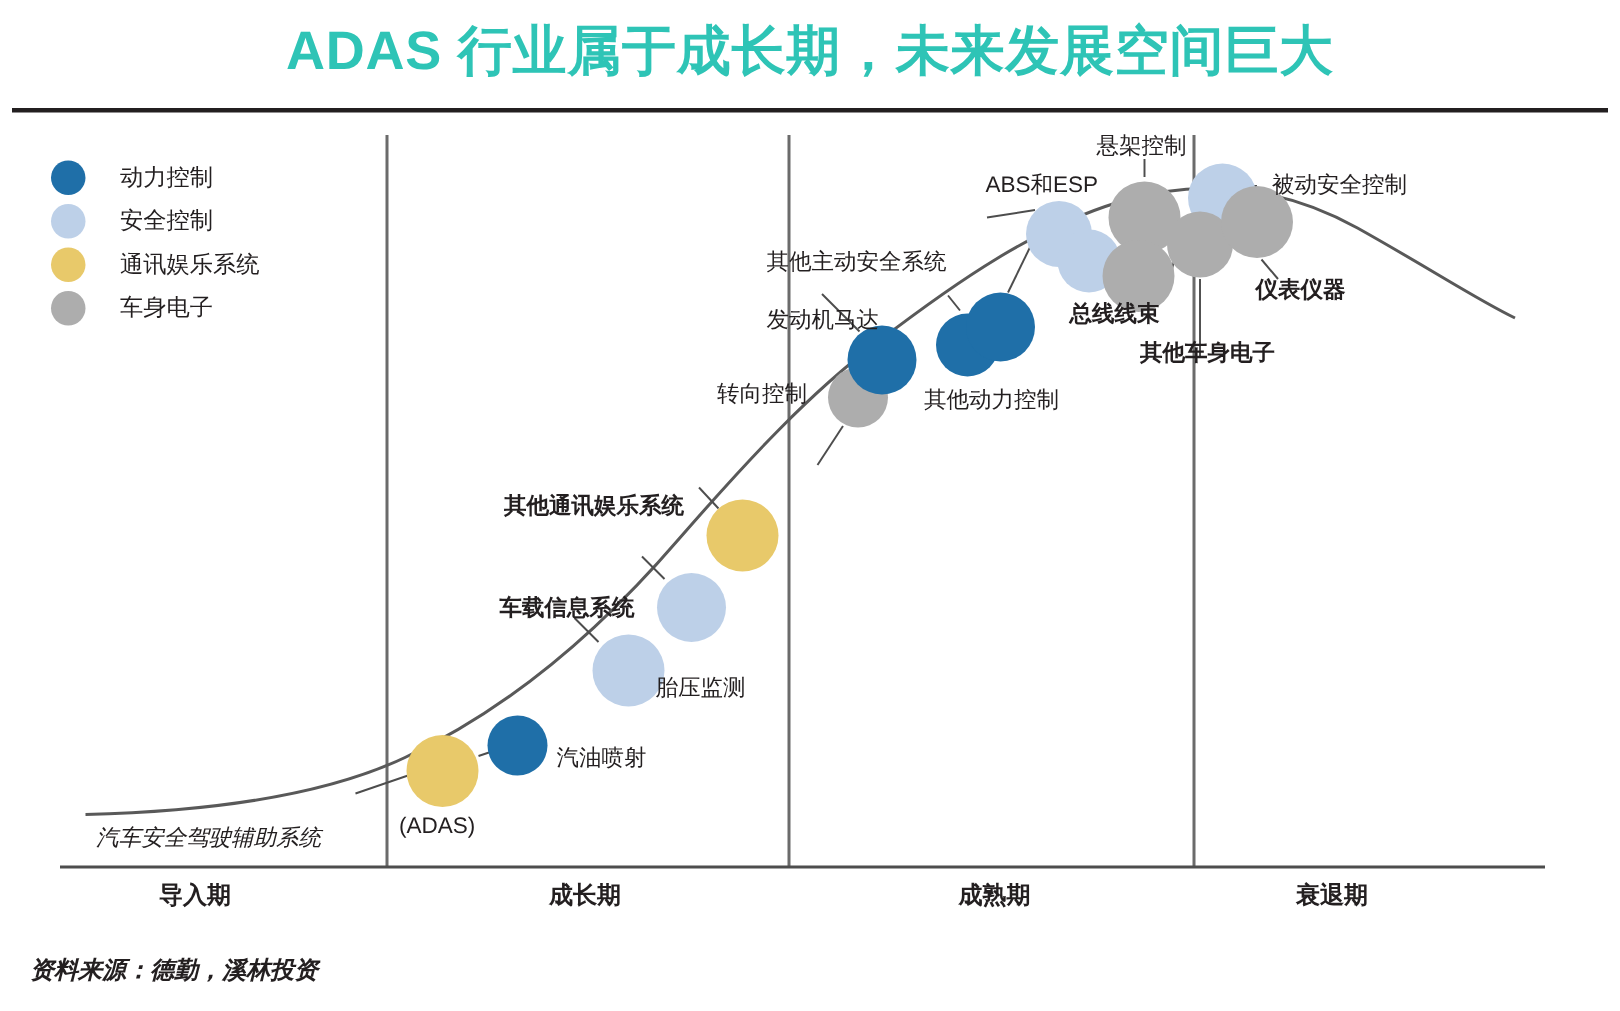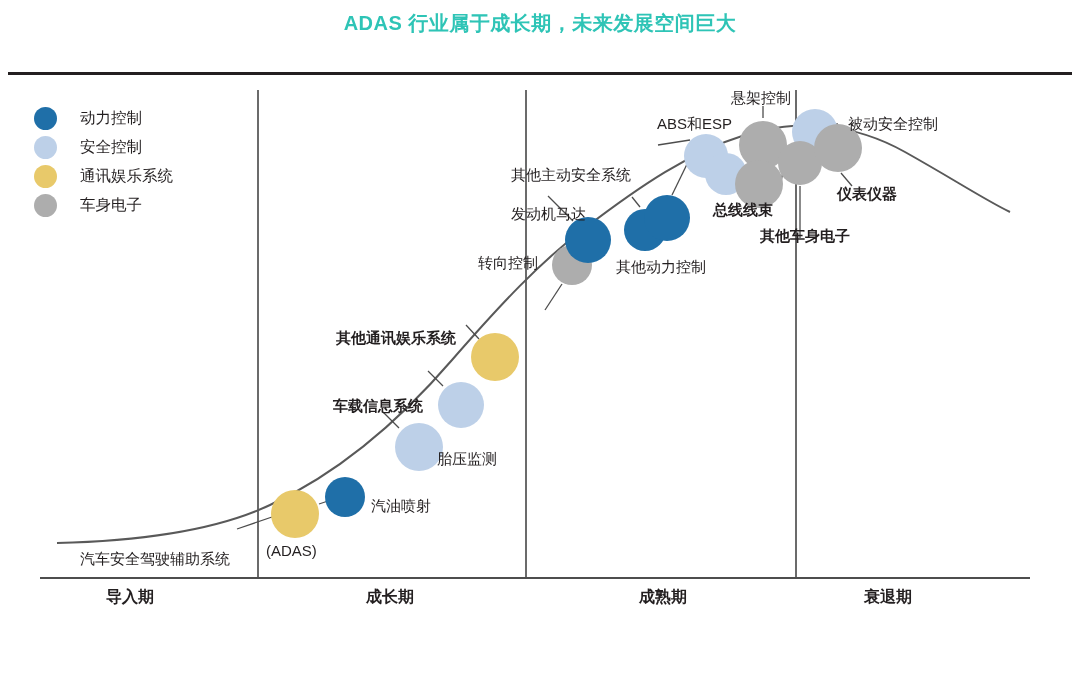--- a/index.html
+++ b/index.html
@@ -3,21 +3,21 @@
 <meta charset="utf-8">
 <style>
   html,body{margin:0;padding:0;background:#ffffff;}
   body{width:1080px;height:674px;position:relative;overflow:hidden;
        font-family:"Liberation Sans","DejaVu Sans",sans-serif;color:#231f20;}
 
   #slide{position:absolute;inset:0;}
 
   
   .title{position:absolute;left:0;top:10px;width:1080px;text-align:center;
-         font-size:20px;font-weight:bold;color:#2ec4b6;letter-spacing:.5px;
+         font-size:36px;font-weight:bold;color:#2ec4b6;letter-spacing:.5px;
          white-space:nowrap;}
 
   
   .rule-top{position:absolute;left:8px;top:72px;width:1064px;height:3px;background:#231f20;}
   .rule-bottom{position:absolute;left:40px;top:577px;width:990px;height:2px;background:#4d4d4d;}
 
   .vdiv{position:absolute;width:2px;background:#6b6b6b;}
 
   
   .legend{position:absolute;left:34px;top:104px;}
@@ -119,21 +119,21 @@
 
   <div class="bub" style="left:684px;top:134px;width:44px;height:44px;background:#BDD0E8;"></div>
   <div class="bub" style="left:705px;top:153px;width:42px;height:42px;background:#BDD0E8;"></div>
   <div class="bub" style="left:792px;top:109px;width:46px;height:46px;background:#BDD0E8;"></div>
 
   <div class="bub" style="left:739px;top:121px;width:48px;height:48px;background:#ADADAD;"></div>
   <div class="bub" style="left:735px;top:160px;width:48px;height:48px;background:#ADADAD;"></div>
   <div class="bub" style="left:778px;top:141px;width:44px;height:44px;background:#ADADAD;"></div>
   <div class="bub" style="left:814px;top:124px;width:48px;height:48px;background:#ADADAD;"></div>
 
-  <div class="anno" style="left:80px;top:551px;">汽车安全驾驶辅助系统</div>
+  <div class="anno" style="left:64px;top:551px;font-style:italic;">汽车安全驾驶辅助系统</div>
   <div class="anno" style="left:266px;top:543px;">(ADAS)</div>
   <div class="anno" style="left:371px;top:498px;">汽油喷射</div>
   <div class="anno" style="left:437px;top:451px;">胎压监测</div>
   <div class="anno b" style="left:333px;top:398px;">车载信息系统</div>
   <div class="anno b" style="left:336px;top:330px;">其他通讯娱乐系统</div>
 
   <div class="anno" style="left:478px;top:255px;">转向控制</div>
   <div class="anno" style="left:511px;top:206px;">发动机马达</div>
   <div class="anno" style="left:511px;top:167px;">其他主动安全系统</div>
   <div class="anno" style="left:616px;top:259px;">其他动力控制</div>
@@ -143,15 +143,16 @@
   <div class="anno" style="left:848px;top:116px;">被动安全控制</div>
   <div class="anno b" style="left:713px;top:202px;">总线线束</div>
   <div class="anno b" style="left:760px;top:228px;">其他车身电子</div>
   <div class="anno b" style="left:837px;top:186px;">仪表仪器</div>
 
   <div class="stage" style="left:70px;width:120px;">导入期</div>
   <div class="stage" style="left:330px;width:120px;">成长期</div>
   <div class="stage" style="left:603px;width:120px;">成熟期</div>
   <div class="stage" style="left:828px;width:120px;">衰退期</div>
 
+  <div class="source">资料来源：德勤，溪林投资</div>
 
 
 </div>
 
 </body></html>

